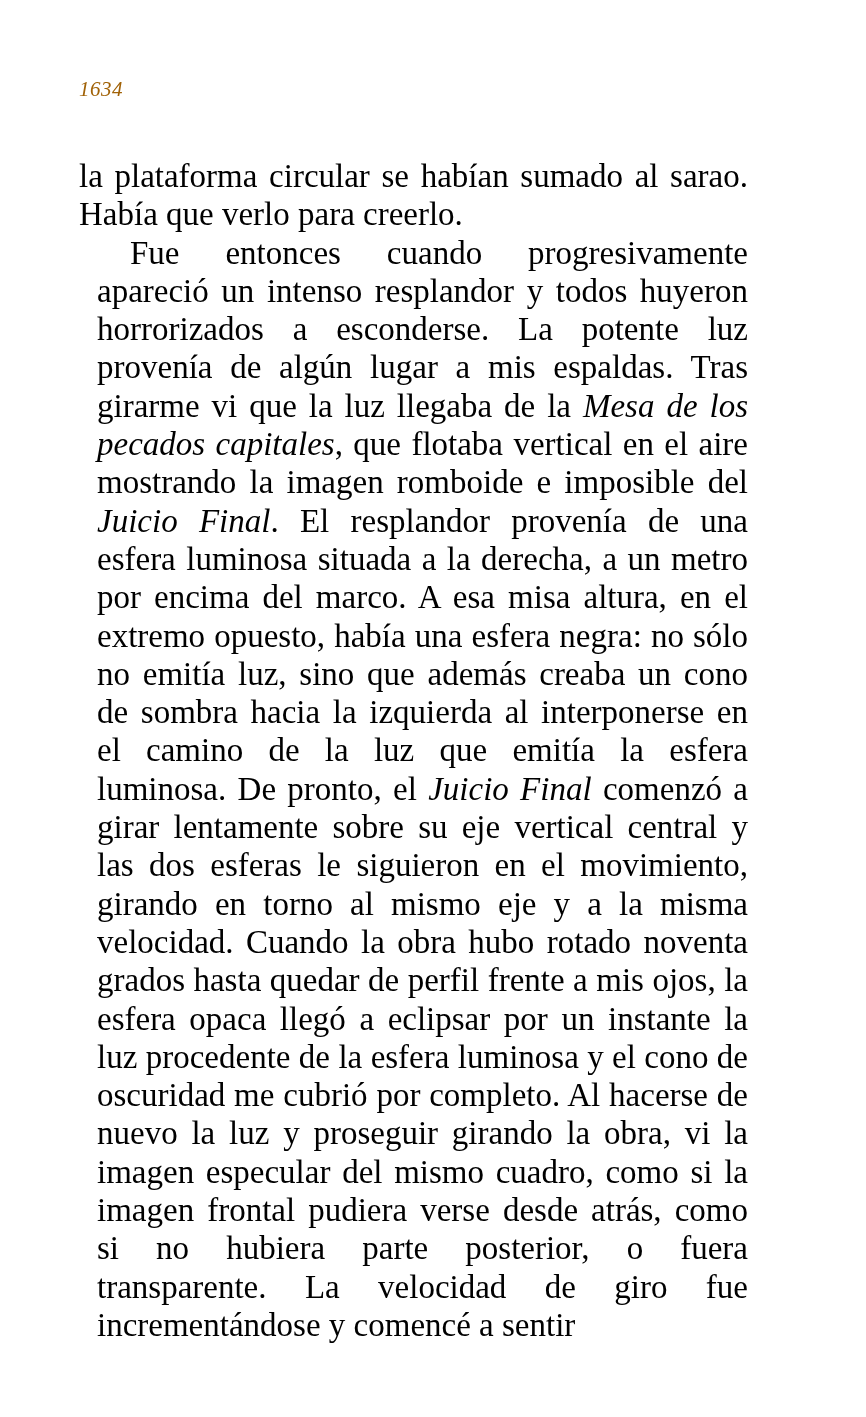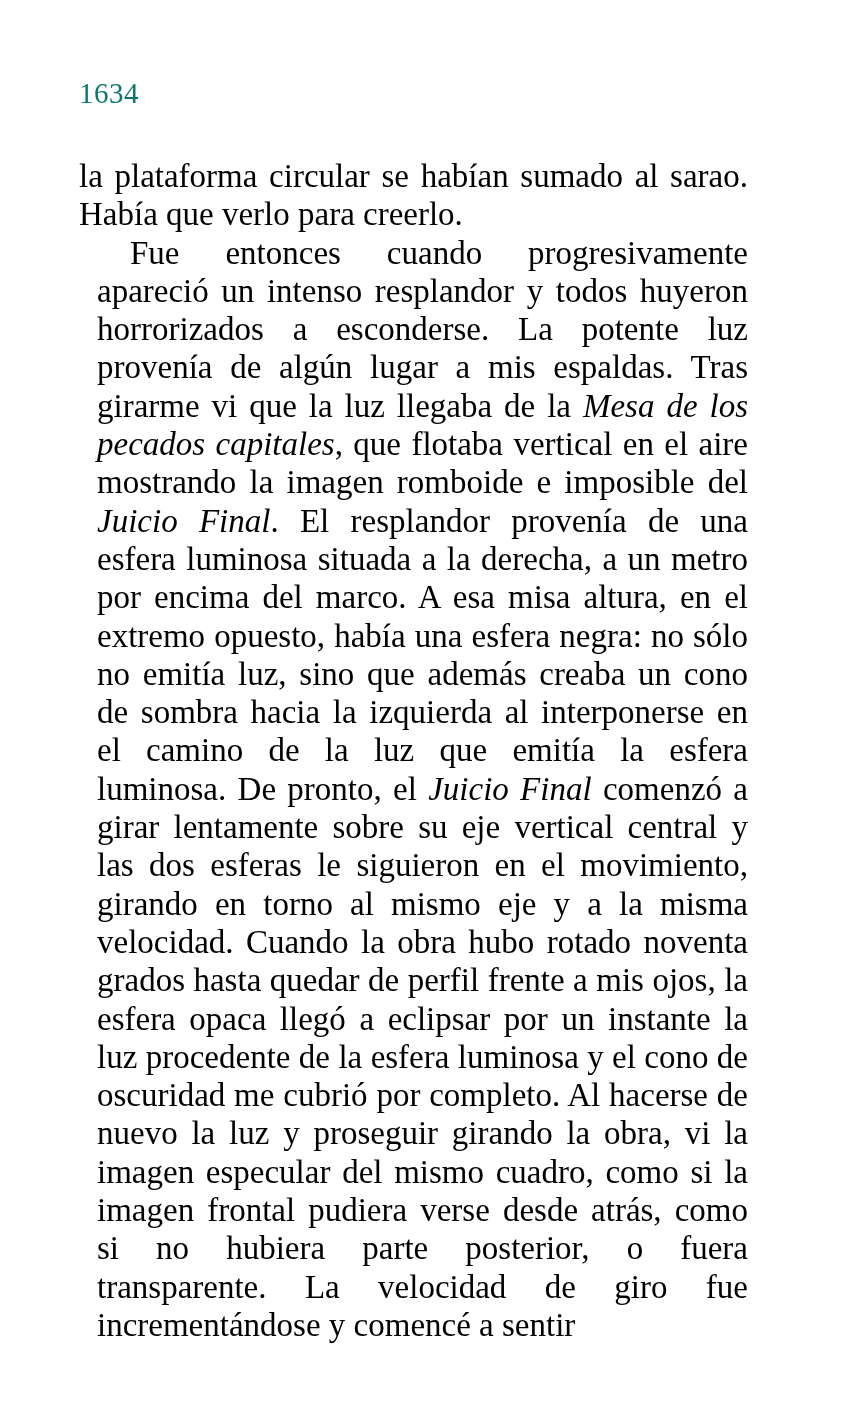--- a/index.html
+++ b/index.html
@@ -17,24 +17,25 @@
     position: absolute;
     inset: 0;
     font-family: "Liberation Serif", "DejaVu Serif", serif;
     color: #000000;
     background: #ffffff;
   }
   .page-number {
     position: absolute;
     left: 79px;
     top: 78px;
-    font-size: 29px;
+    font-size: 21px;
     line-height: 1.1;
     letter-spacing: 0.5px;
-    color: #0f766e;
+    color: #a16207;
+    font-style: italic;
   }
   .page-text {
     position: absolute;
     left: 79px;
     top: 157px;
     width: 669px;
     font-size: 33px;
     line-height: 38.3px;
     text-align: justify;
     text-justify: inter-word;

